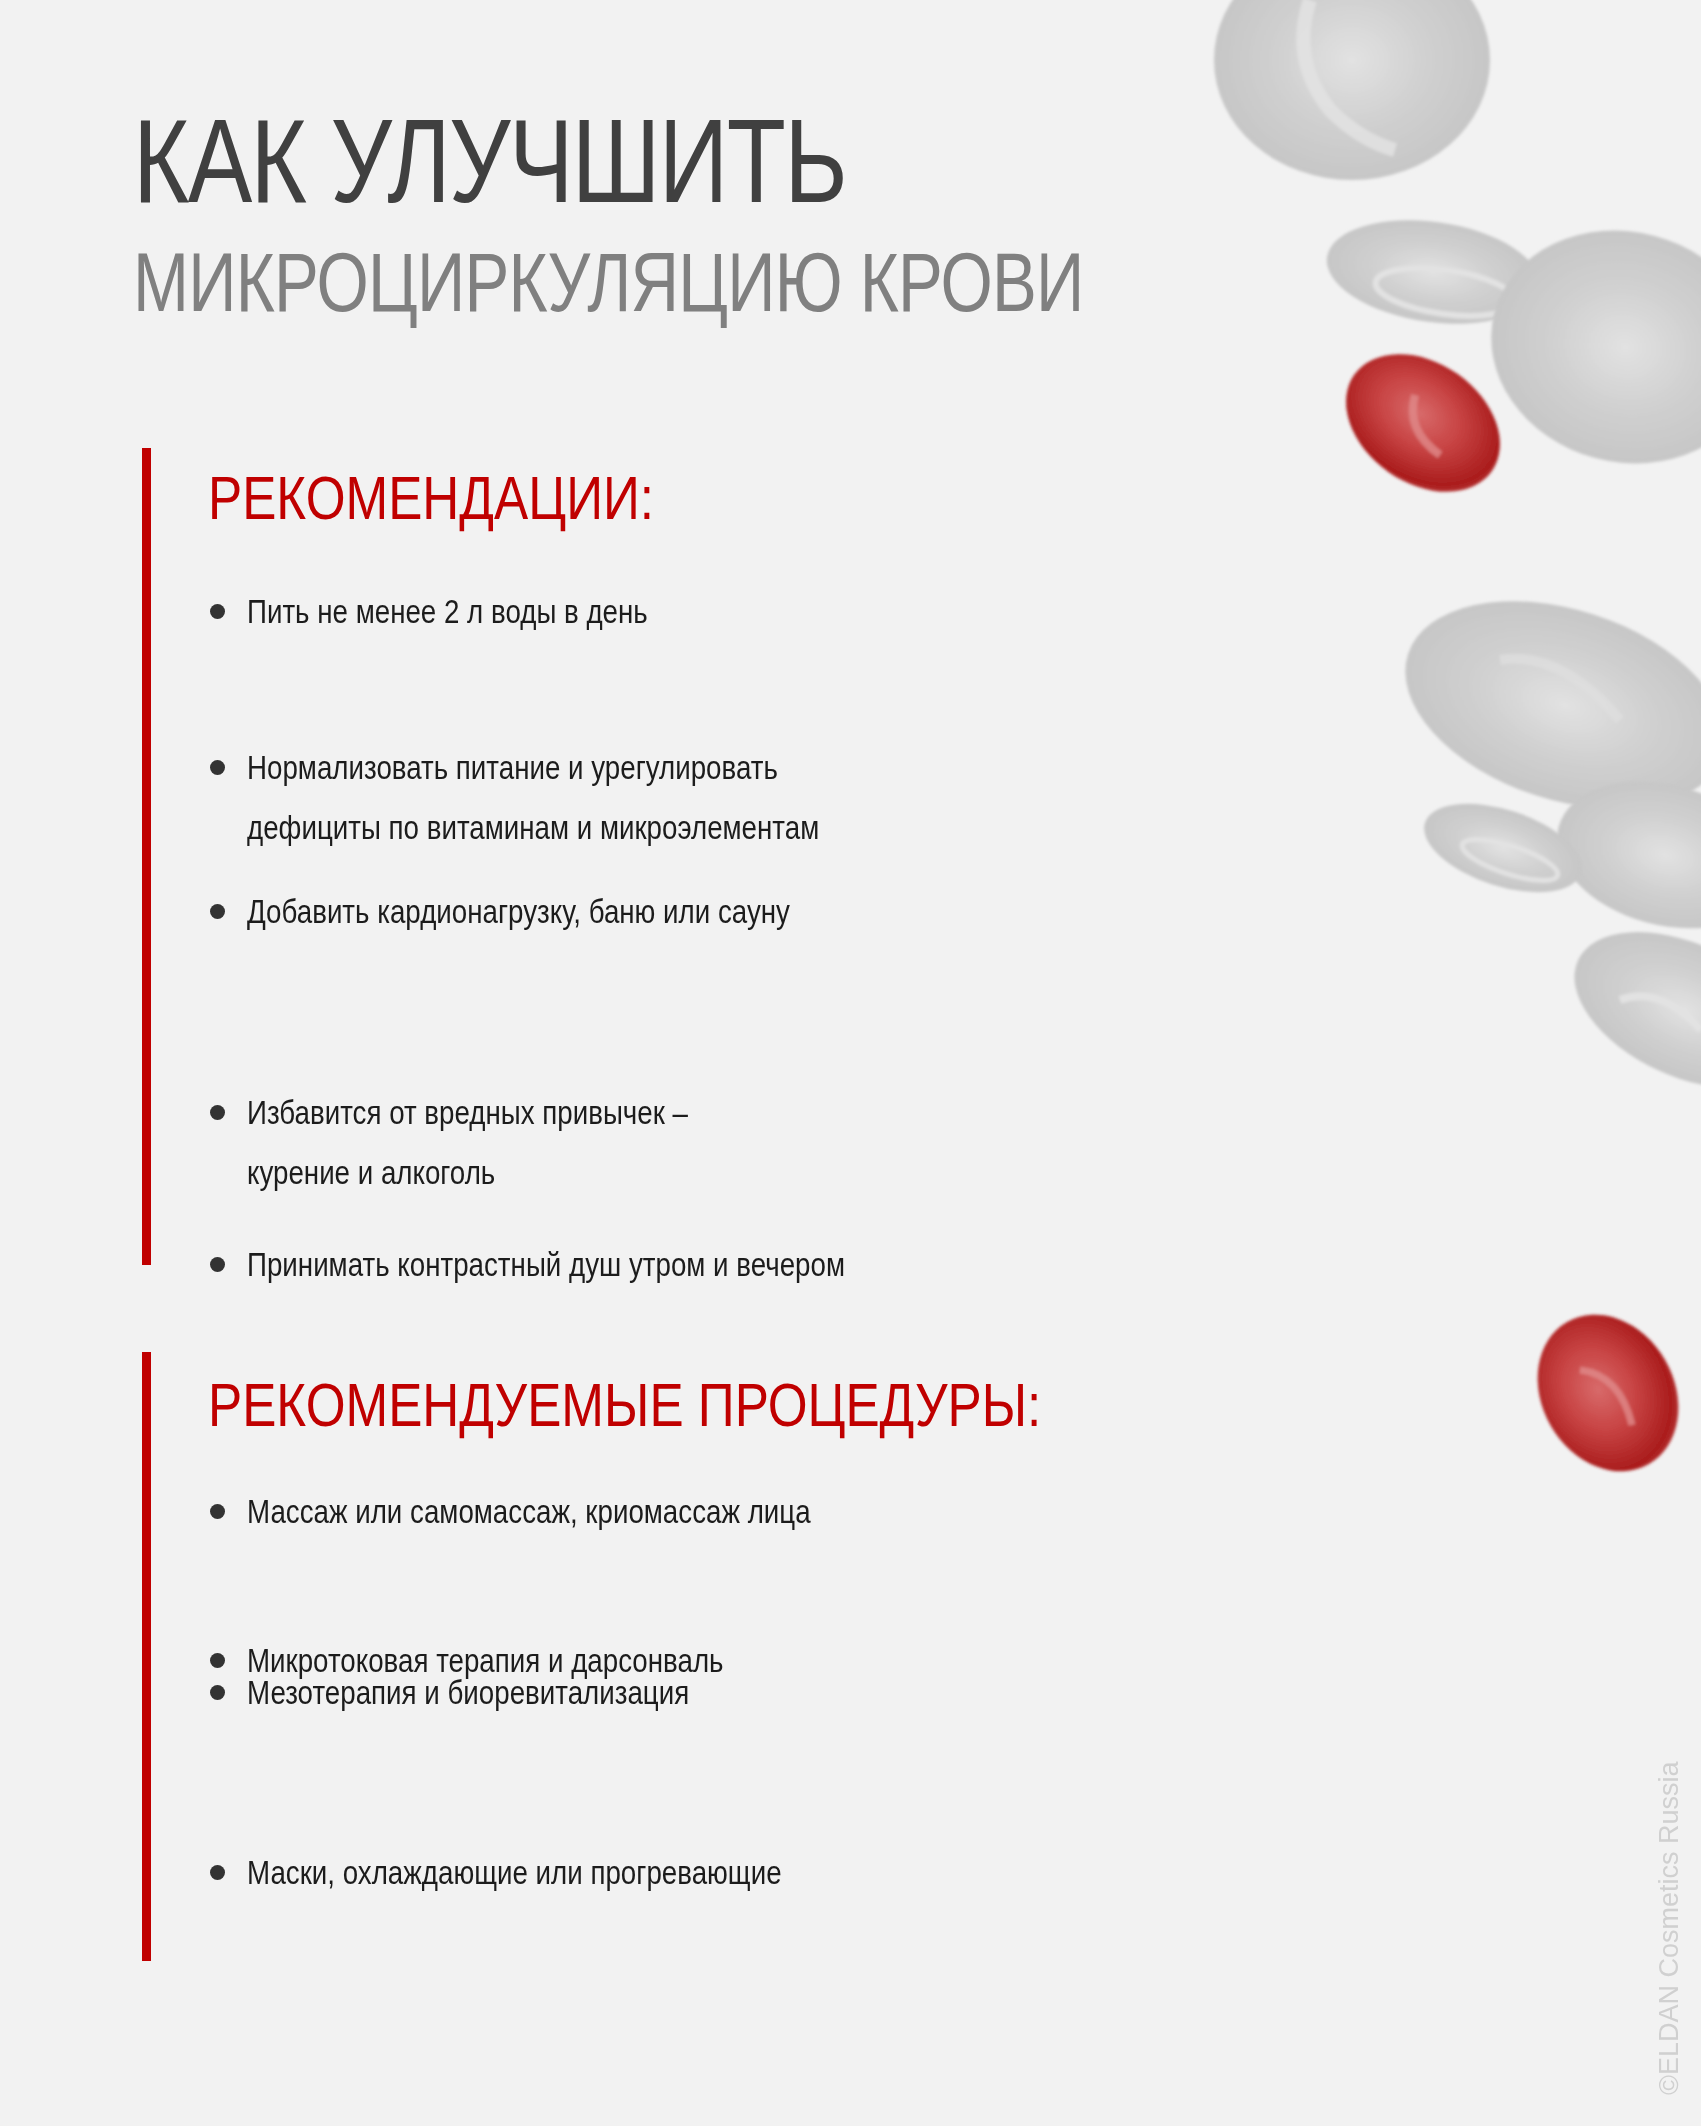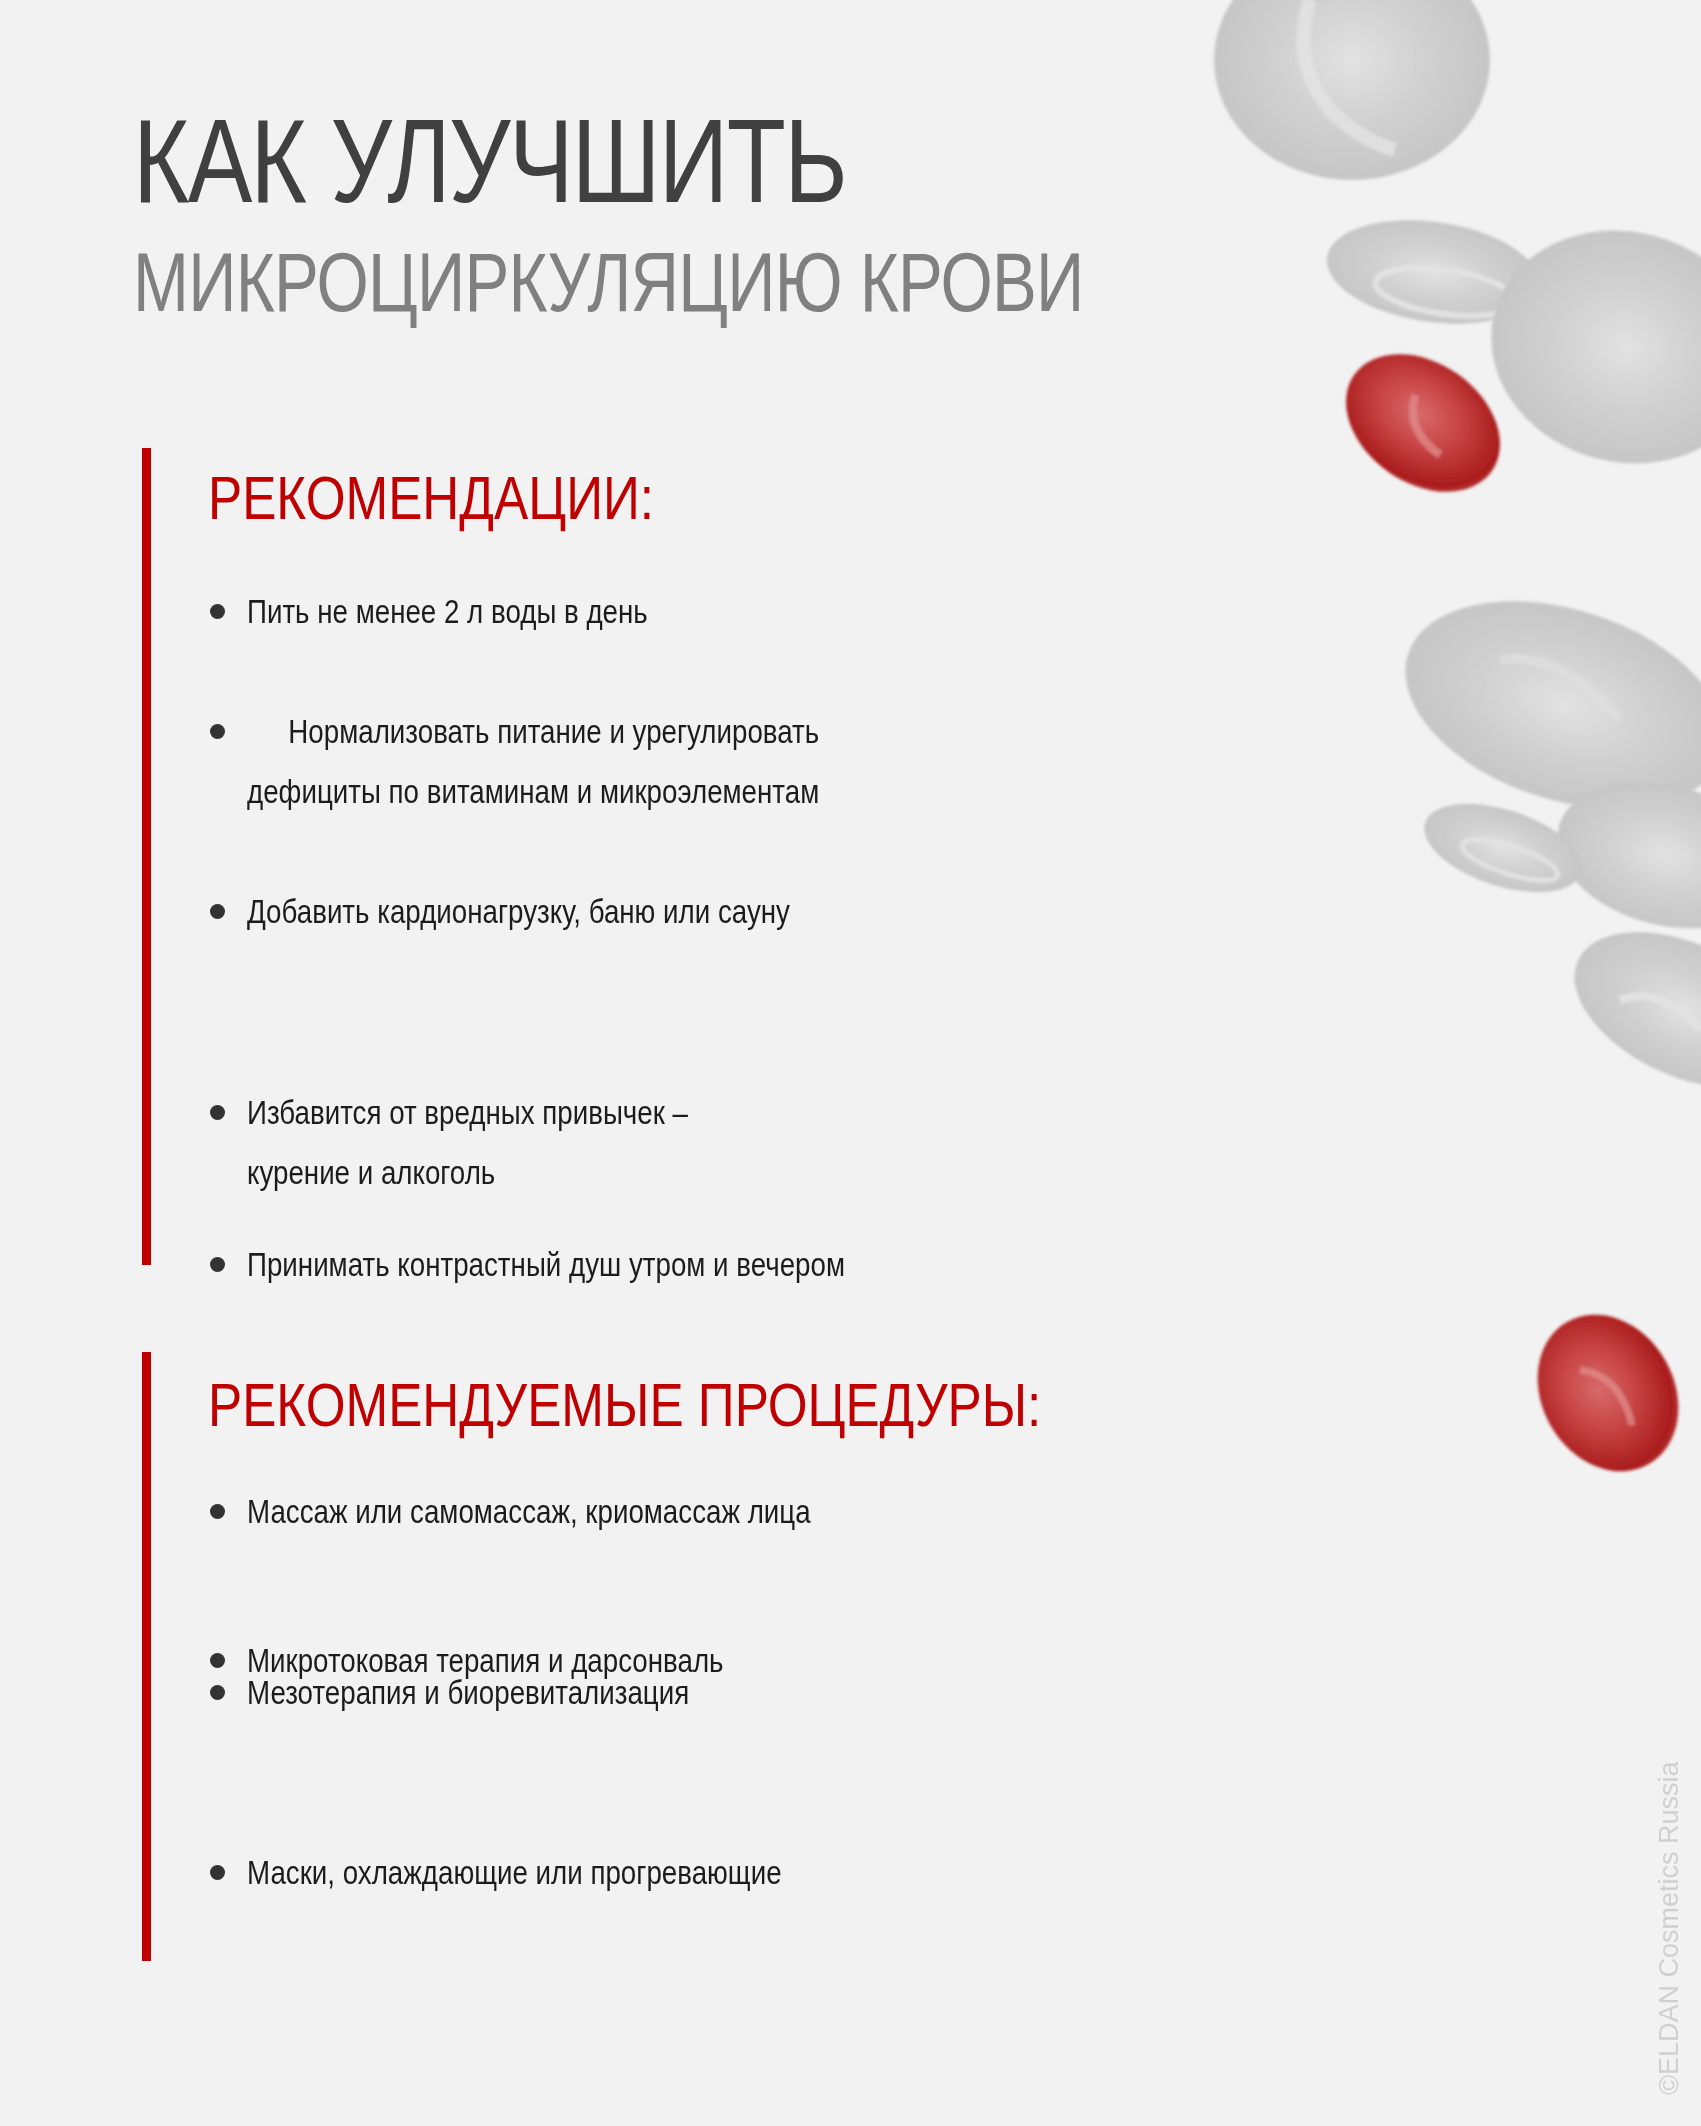--- a/index.html
+++ b/index.html
@@ -115,21 +115,21 @@
 <div class="title1">КАК УЛУЧШИТЬ</div>
 <div class="title2">МИКРОЦИРКУЛЯЦИЮ КРОВИ</div>
 
 <div class="bar" style="top:448px;height:817px;"></div>
 <div class="section-head" style="top:468px;">РЕКОМЕНДАЦИИ:</div>
 
 <div class="item" style="top:582px;">
   <span class="dot"></span>
   <span class="txt">Пить не менее 2 л воды в день</span>
 </div>
-<div class="item" style="top:702px;text-align:right;">
+<div class="item" style="top:738px;">
   <span class="dot"></span>
   <span class="txt">Нормализовать питание и урегулировать</span>
   <span class="txt">дефициты по витаминам и микроэлементам</span>
 </div>
 <div class="item" style="top:882px;">
   <span class="dot"></span>
   <span class="txt">Добавить кардионагрузку, баню или сауну</span>
 </div>
 <div class="item" style="top:1044px;margin-top:39px;">
   <span class="dot"></span>

